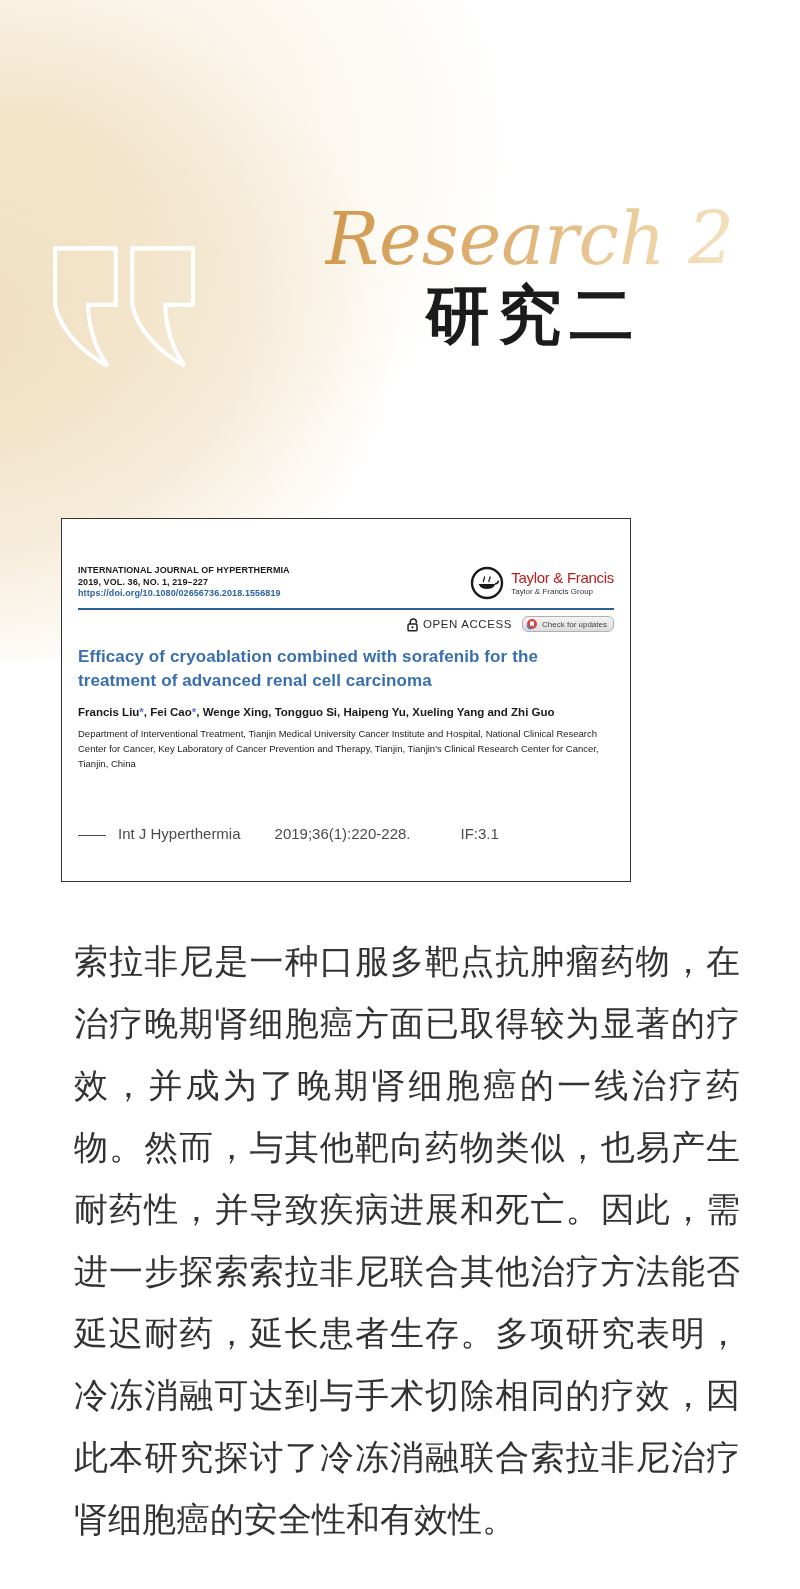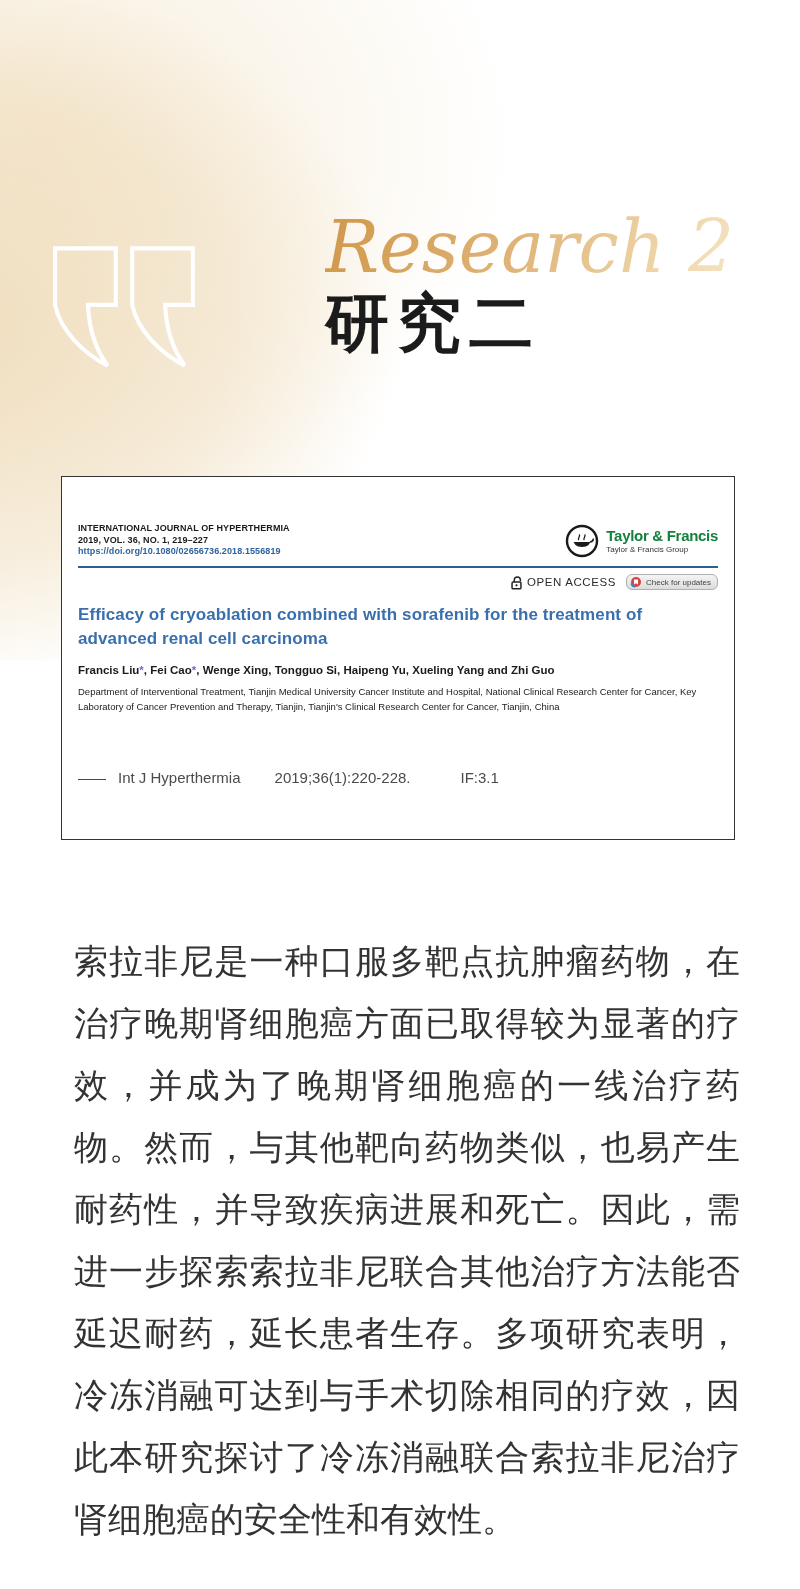--- a/index.html
+++ b/index.html
@@ -22,22 +22,22 @@
       radial-gradient(ellipse 640px 500px at -60px 330px, rgba(240,222,190,1) 0%, rgba(240,222,190,0.55) 46%, rgba(240,222,190,0) 72%),
       radial-gradient(ellipse 720px 560px at 40px 140px, rgba(245,233,210,0.85) 0%, rgba(245,233,210,0) 66%);
   }
   .quote-icon {
     position: absolute;
     left: 53px; top: 246px;
     width: 142px; height: 124px;
   }
   .titles {
     position: absolute;
-    top: 12px; right: 66px;
-    text-align: left;
+    top: 4px; right: 66px;
+    text-align: center;
   }
   .script-title {
     margin-top: 198px;
     font-family: "DejaVu Serif", serif;
     font-style: italic;
     font-size: 72px;
     line-height: 1.05;
     background: linear-gradient(110deg, #d29a4e 5%, #dfb276 45%, #eed4a6 80%, #f4e4c6 100%);
     -webkit-background-clip: text;
     background-clip: text;
@@ -52,31 +52,31 @@
     font-size: 64px;
     line-height: 1.05;
     letter-spacing: 8px;
     color: #1b1b1b;
     white-space: nowrap;
   }
 
   
   .paper-card {
     position: absolute;
-    left: 61px; top: 476px;
-    width: 674px; height: 364px;
+    left: 61px; top: 518px;
+    width: 570px; height: 364px;
     background: #ffffff;
     border: 1px solid #333333;
     padding: 46px 16px 0 16px;
   }
   .journal-row { display: flex; justify-content: space-between; align-items: flex-start; }
   .journal-info { font-size: 9px; line-height: 11.5px; color: #1a1a1a; font-weight: 700; letter-spacing: 0.1px; }
   .doi-link { color: #2c62a0; font-weight: 700; text-decoration: none; display: block; }
   .tf-logo { display: flex; align-items: center; gap: 7px; margin-top: 1px; }
-  .tf-name { font-size: 15px; font-weight: 700; color: #15803d; letter-spacing: -0.3px; line-height: 1.05; }
+  .tf-name { font-size: 15px; font-weight: 400; color: #b91c1c; letter-spacing: -0.3px; line-height: 1.05; }
   .tf-group { font-size: 8px; color: #333; margin-top: 1px; }
   .rule { height: 2px; background: #2b5f94; margin-top: 8px; }
   .access-row { display: flex; justify-content: flex-end; align-items: center; gap: 10px; margin-top: 6px; height: 16px; }
   .oa { display: inline-flex; align-items: center; gap: 4px; font-size: 11.5px; font-weight: 500; color: #2b2b2b; letter-spacing: 0.6px; }
   .check-badge {
     display: inline-flex; align-items: center; gap: 4px;
     background: linear-gradient(#f4f4f4, #dcdcdc);
     border: 1px solid #b0b0b0; border-radius: 6px;
     padding: 1px 6px 1px 3px;
     font-size: 8px; color: #444; cursor: pointer;

